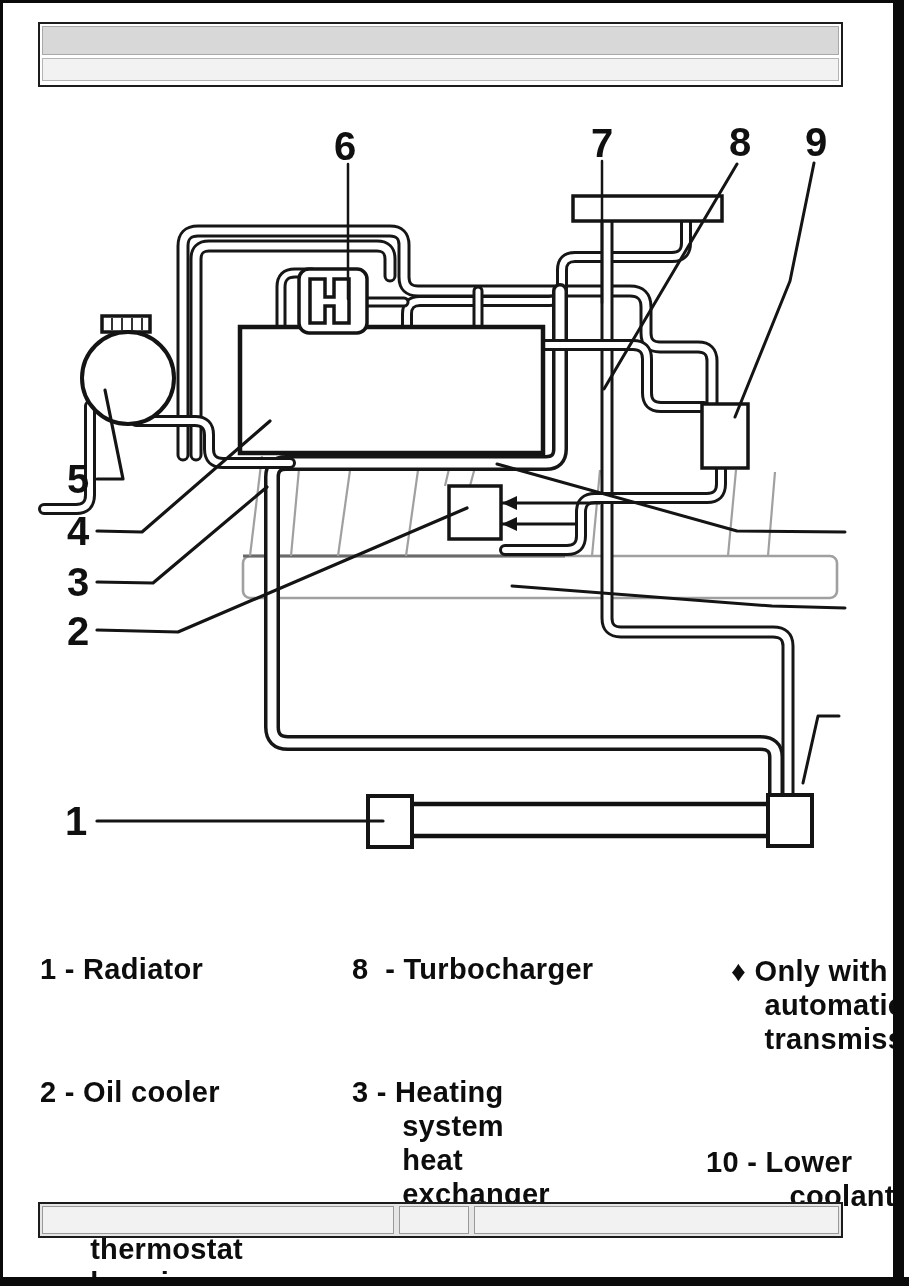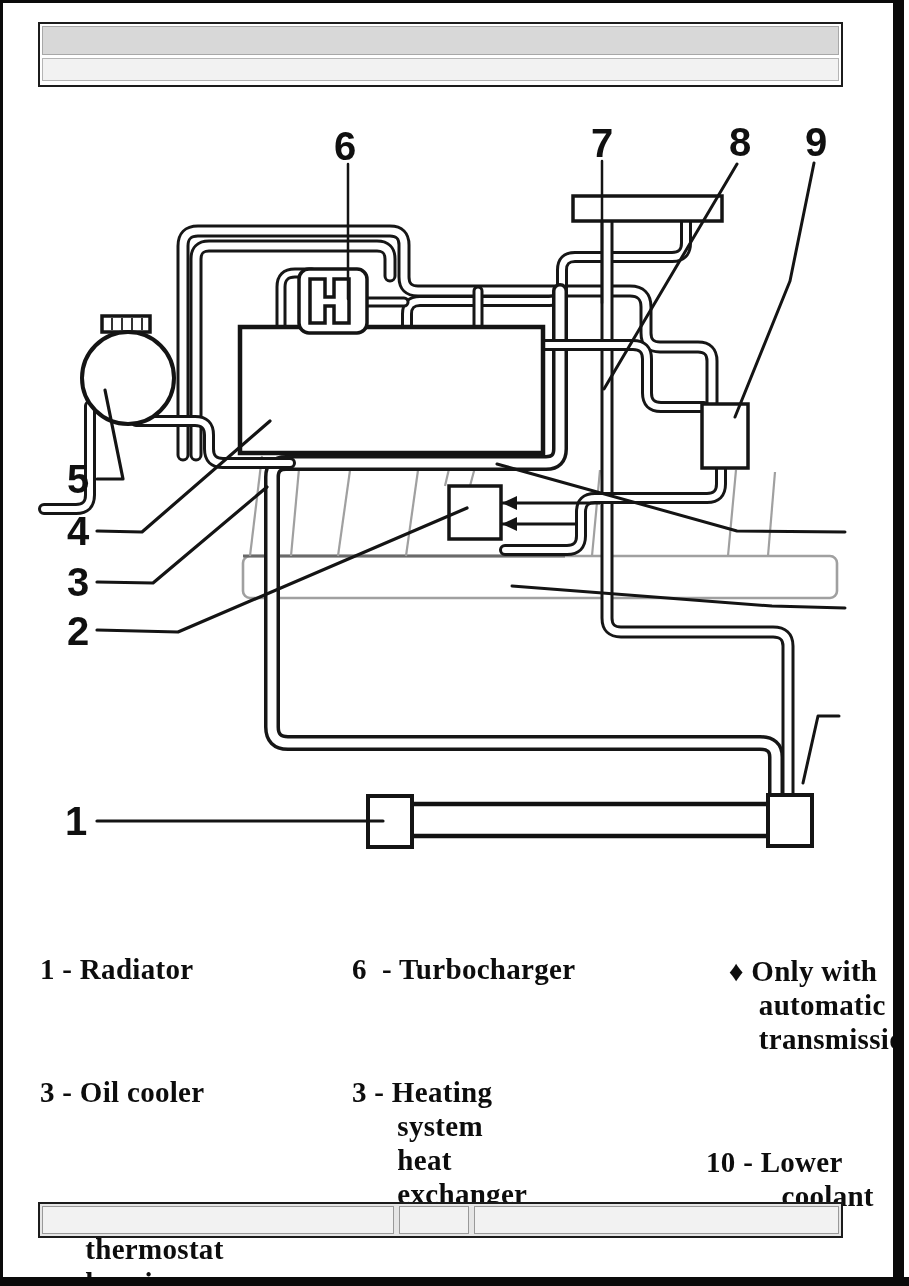--- a/index.html
+++ b/index.html
@@ -25,21 +25,21 @@
   svg.diagram{position:absolute;left:0;top:0;z-index:5;}
   .pipe-o{fill:none;stroke:#161616;stroke-linecap:round;stroke-linejoin:round;}
   .pipe-i{fill:none;stroke:#ffffff;stroke-linecap:round;stroke-linejoin:round;}
   .lead{fill:none;stroke:#141414;stroke-linecap:round;stroke-linejoin:round;}
   .gray{fill:none;stroke:#a0a0a0;}
   .comp{fill:#ffffff;stroke:#141414;}
   .callout{font-family:"Liberation Sans",sans-serif;font-weight:bold;font-size:40px;fill:#101010;text-anchor:middle;}
   
   .legend-col{position:absolute;z-index:6;font-weight:bold;font-size:29px;line-height:34px;
               color:#0d0d0d;white-space:pre-wrap;letter-spacing:0.3px;}
-  .legend-item{margin-bottom:21px;font-family:Liberation Serif, serif;}
+  .legend-item{margin-bottom:21px;}
   .col1{left:40px;top:884px;width:305px;}
   .col2{left:352px;top:884px;width:300px;}
   .col3wrap{position:absolute;left:658px;top:886px;width:189px;height:330px;overflow:hidden;z-index:6;margin-left:48px;}
   .col3{position:relative;width:300px;font-weight:bold;font-size:29px;line-height:34px;color:#0d0d0d;
         white-space:pre-wrap;letter-spacing:0.3px;}
 </style>
 </head>
 <body>
 
 <div class="page">
@@ -144,28 +144,28 @@
         <text x="78" y="493" class="callout">5</text>
         <text x="345" y="160" class="callout">6</text>
         <text x="602" y="157" class="callout">7</text>
         <text x="740" y="156" class="callout">8</text>
         <text x="816" y="156" class="callout">9</text>
       </g>
   </svg>
 
   <div class="legend-col col1">
     <div class="legend-item">1 - Radiator</div>
-    <div class="legend-item">3 - Oil cooler</div>
+    <div class="legend-item">2 - Oil cooler</div>
     <div class="legend-item">3 - Coolant
       thermostat
       housing</div>
     
   </div>
   <div class="legend-col col2">
-    <div class="legend-item">6  - Turbocharger</div>
+    <div class="legend-item">8  - Turbocharger</div>
     <div class="legend-item">3 - Heating
       system
       heat
       exchanger</div>
     
     
   </div>
   <div class="col3wrap">
     <div class="col3">
       <div class="legend-item">   ♦ Only with

